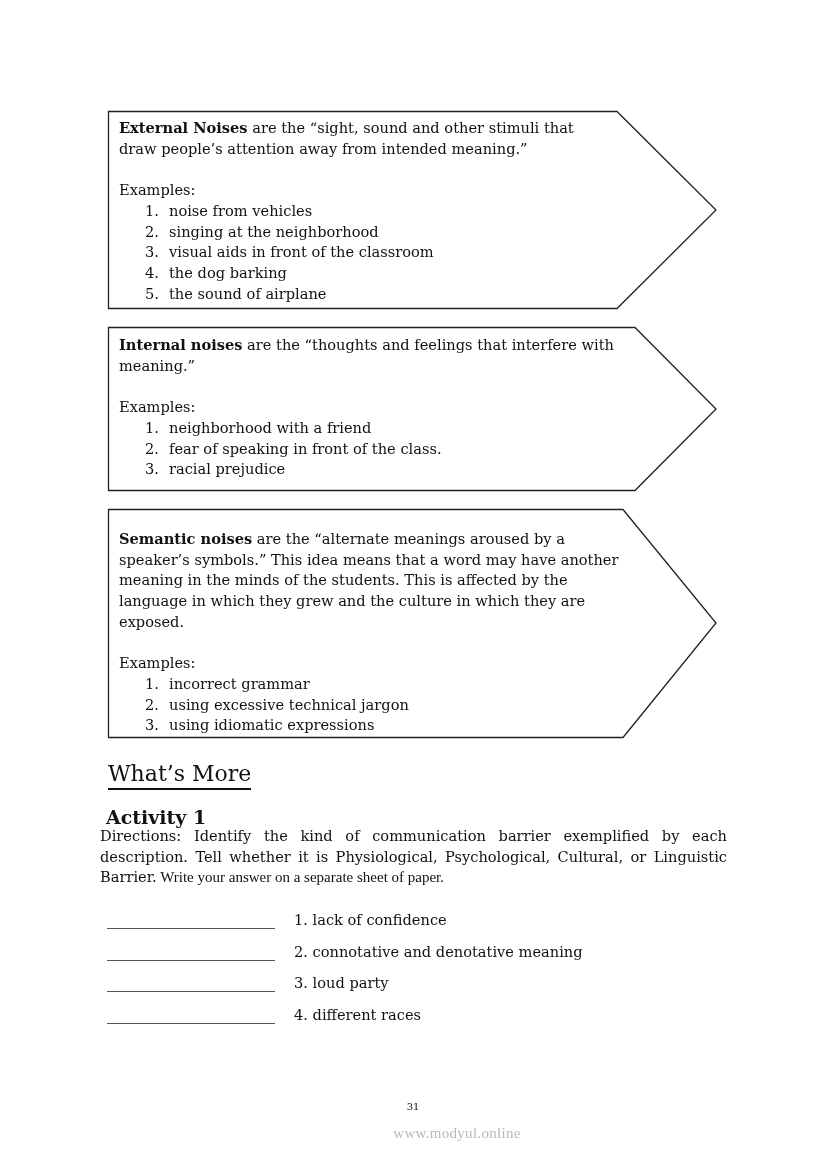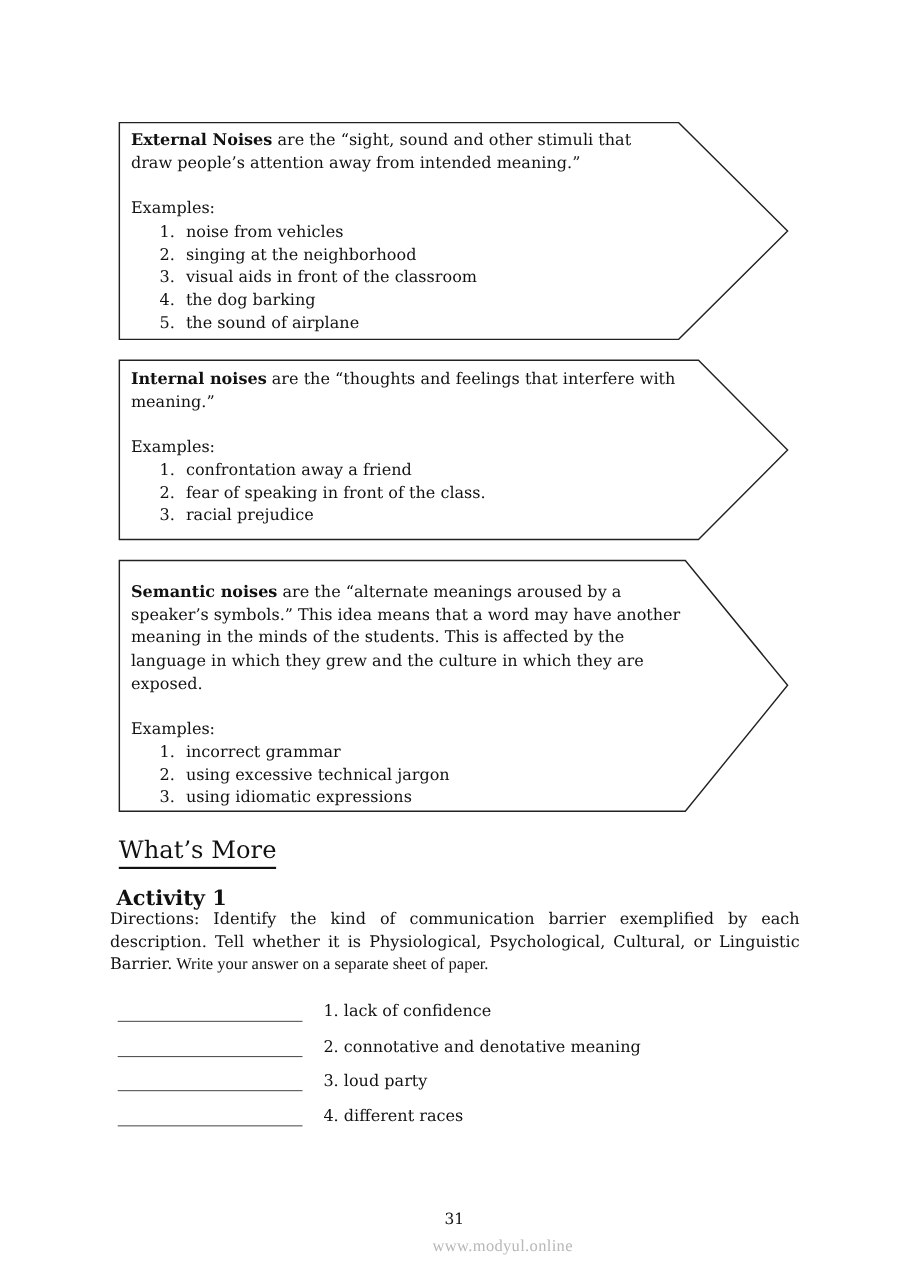--- a/index.html
+++ b/index.html
@@ -20,21 +20,21 @@
                    font-family: "DejaVu Serif", serif; border-bottom: 2px solid #111; line-height: 28px; padding-bottom: 0; }
   .activity-label { position: absolute; left: 106px; top: 806px; font-size: 19px; font-weight: bold; }
   .directions { position: absolute; left: 100px; top: 826px; width: 627px; font-size: 14.6px; line-height: 20.7px; text-align: justify; }
   .directions b { font-weight: normal; }
   .directions .small { font-family: "Liberation Serif", serif; font-size: 15px; }
 
   .answer-row { position: absolute; left: 107px; font-size: 14.6px; }
   .answer-row .blank { position: absolute; left: 0; top: 17px; width: 168px; border-bottom: 1px solid #555; }
   .answer-row .item { position: absolute; left: 187px; top: 0; white-space: nowrap; }
 
-  .page-number { position: absolute; left: 0; width: 826px; top: 1101px; text-align: center; font-size: 14px; }
+  .page-number { position: absolute; left: 0; width: 826px; top: 1101px; text-align: center; font-size: 10px; }
   .watermark { position: absolute; left: 0; width: 826px; top: 1125px; text-align: center; font-size: 15px;
                font-family: Liberation Serif, serif; color: #b8b8b8; letter-spacing: 0.3px; padding-left: 44px; }
 </style>
 </head>
 <body>
 
 <div class="page">
 
   <div class="arrow-box" style="left:108px; top:111px; width:610px; height:198px;">
     <svg width="610" height="198">
@@ -54,21 +54,21 @@
   </div>
 
   <div class="arrow-box" style="left:108px; top:327px; width:610px; height:164px;text-decoration:underline;">
     <svg width="610" height="164">
       <polygon points="0.5,0.5 527,0.5 608,82 527,163.5 0.5,163.5" fill="#fff" stroke="#222" stroke-width="1.3"></polygon>
     </svg>
     <div class="content" style="top:8px; width:495px;">
       <div><b>Internal noises</b><span> are the “thoughts and feelings that interfere with meaning.”</span></div>
       <div class="examples-label">Examples:</div>
       <ul class="ex-list">
-        <li><span class="num">1.</span><span>confrontation away a friend</span></li>
+        <li><span class="num">1.</span><span>neighborhood with a friend</span></li>
         <li><span class="num">2.</span><span>fear of speaking in front of the class.</span></li>
         <li><span class="num">3.</span><span>racial prejudice</span></li>
       </ul>
     </div>
   </div>
 
   <div class="arrow-box" style="left:108px; top:509px; width:610px; height:189px;">
     <svg width="610" height="229">
       <polygon points="0.5,0.5 515,0.5 608,114 515,228.5 0.5,228.5" fill="#fff" stroke="#222" stroke-width="1.3"></polygon>
     </svg>

